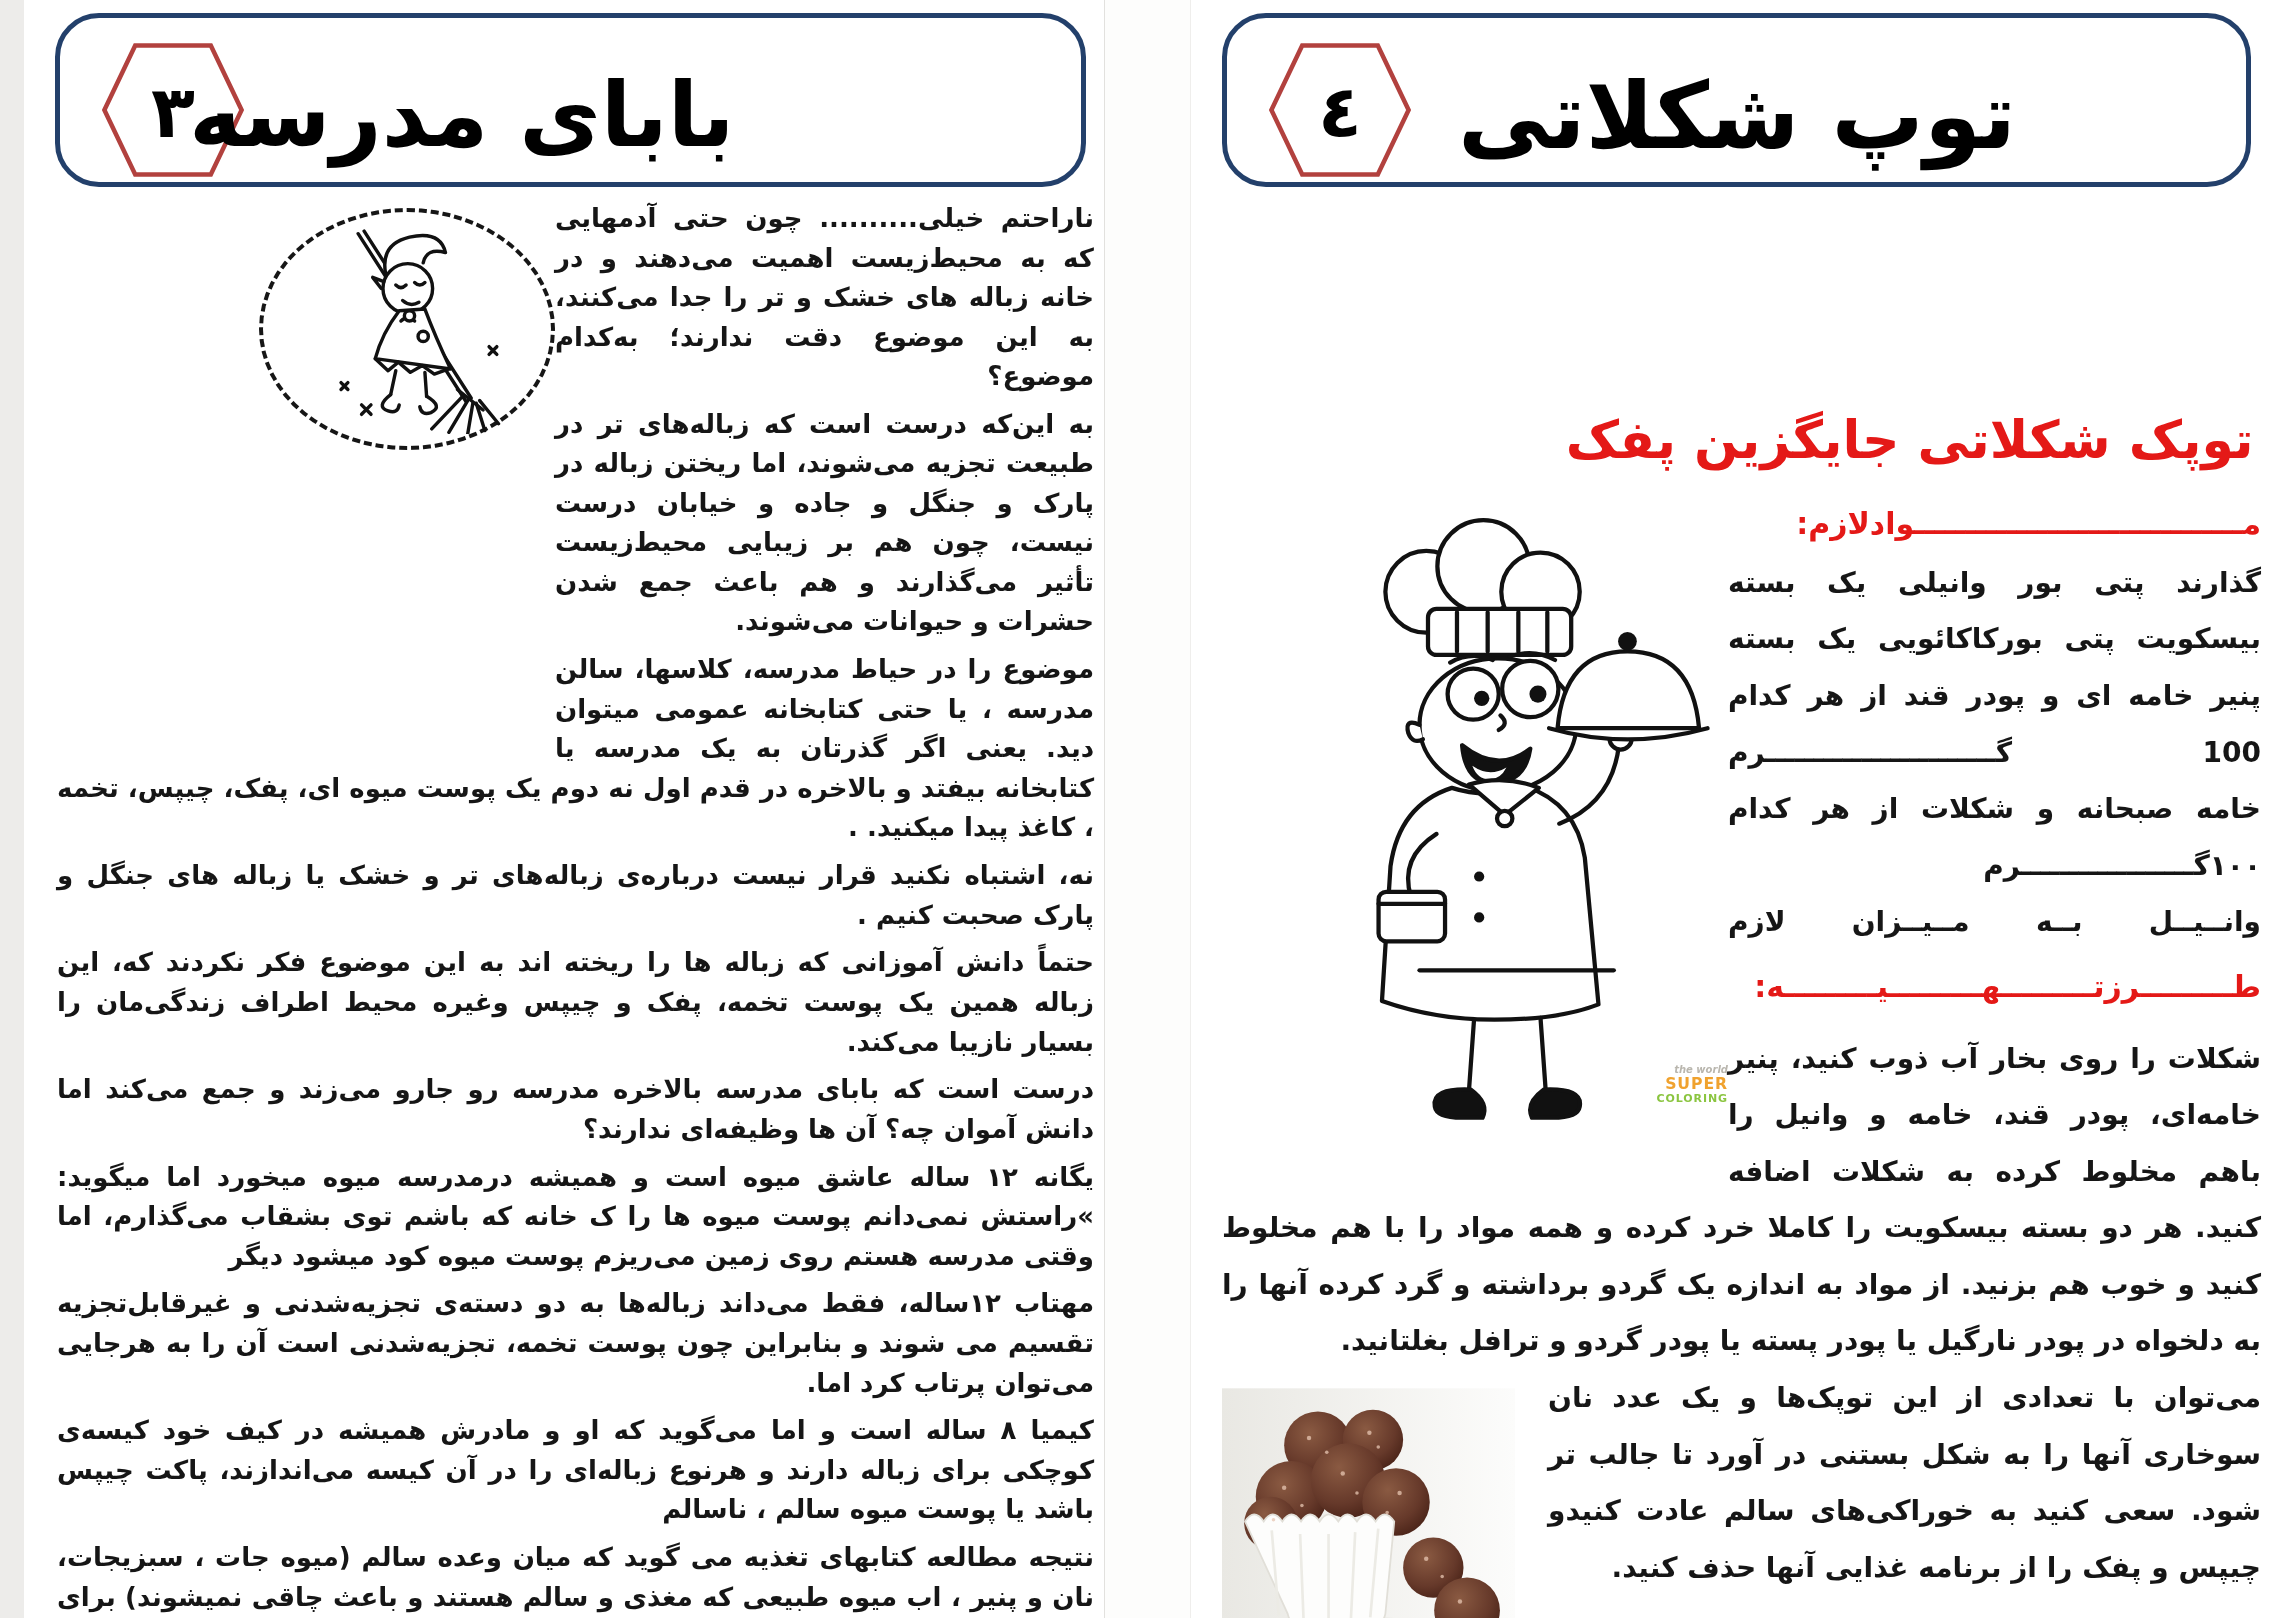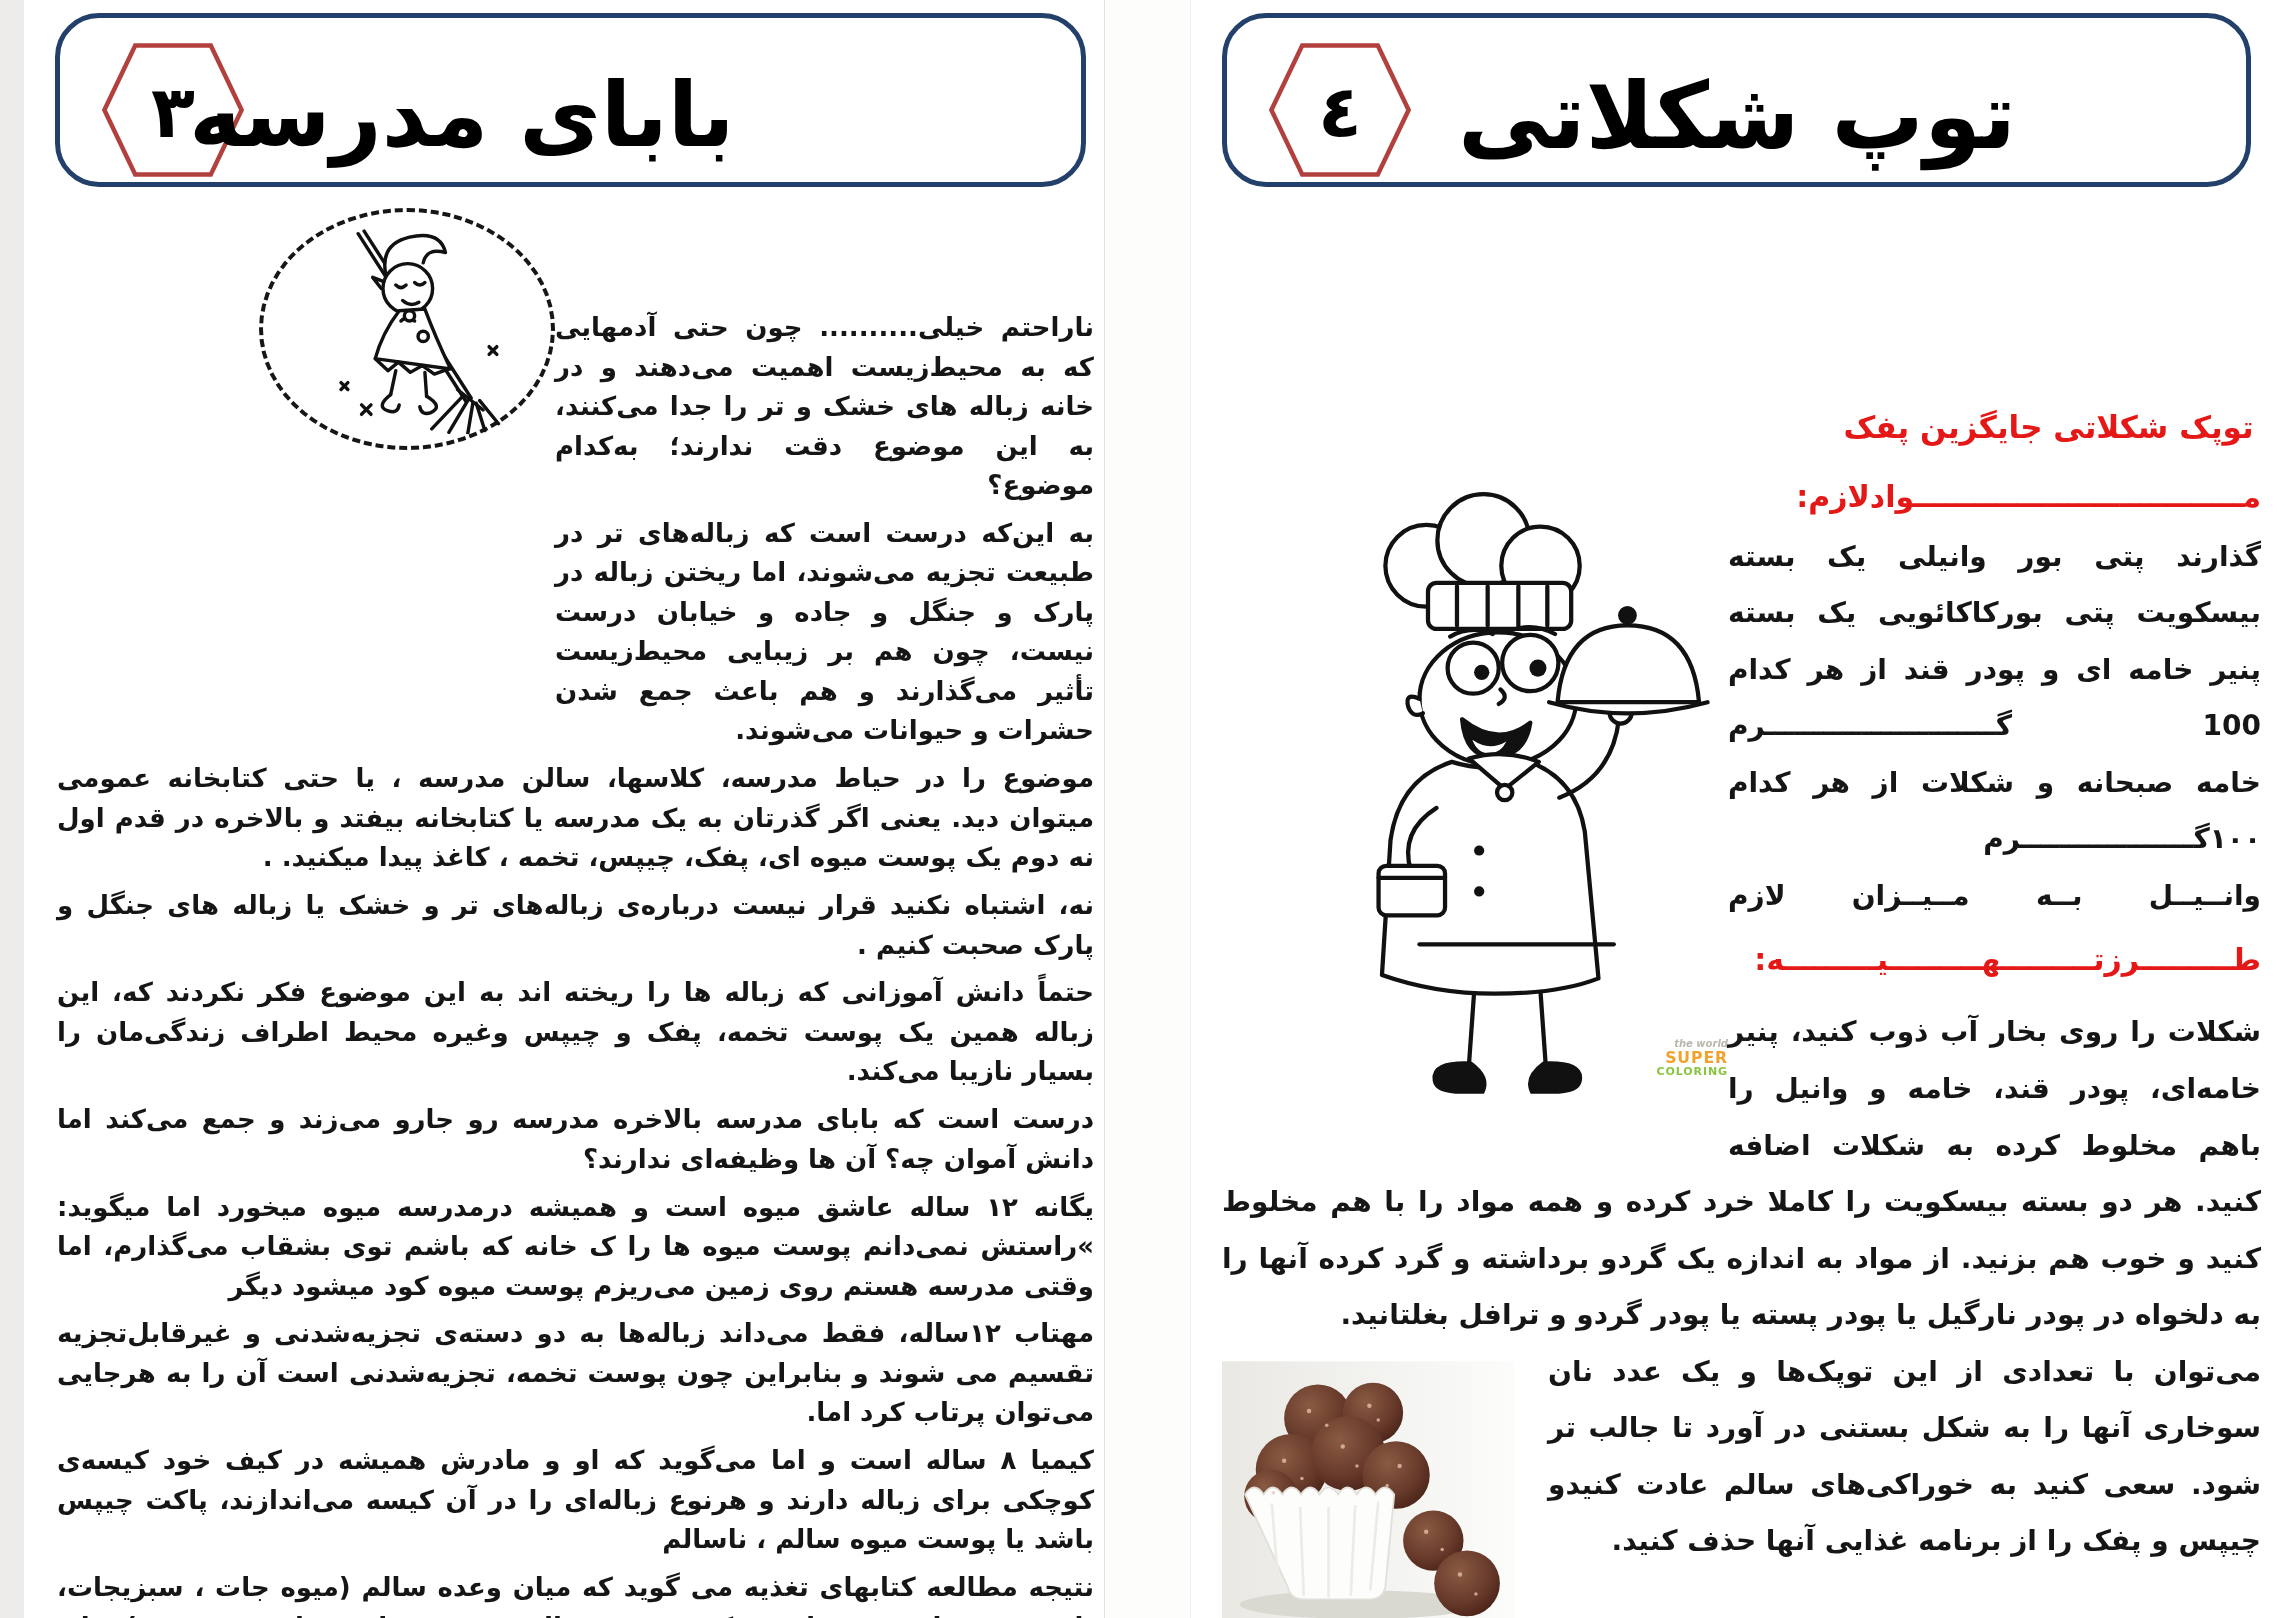--- a/index.html
+++ b/index.html
@@ -23,29 +23,29 @@
   .hexnum{position:absolute;inset:0;display:flex;align-items:center;justify-content:center;
     font-size:72px;font-weight:bold;color:#000;padding-top:3.7px}
   .ptitle{position:absolute;top:44px;font-weight:bold;color:#000;text-align:left;line-height:1.2;direction:rtl;white-space:nowrap}
   #pageL .ptitle{left:129px;right:305px;font-size:89px}
   #pageR .ptitle{left:231px;right:212px;font-size:92px}
 
   
   .content{position:absolute;direction:rtl;color:var(--ink);font-weight:bold;text-align:justify}
   #contentL{left:33px;top:199px;width:1037px;font-size:26px;line-height:1.52}
   #contentL p{margin:0 0 8.3px}
-  #contentL p.first{margin-top:109px}
+  #contentL p.first{}
 
   .elf-wrap{float:left;width:498px;height:546px;position:relative}
   .elf-circle{width:288px;height:234px;margin:9.2px 0 0 35px;border:4.6px dashed #161616;border-radius:50%;position:relative;background:#fff}
   .elf-circle svg{position:absolute;inset:7.4px;width:269px;height:214px}
 
   #contentR{left:31px;top:404px;width:1039px;font-size:28px;line-height:2.02}
   #contentR p{margin:0}
-  .subtitle{font-size:31px;line-height:1.25;color:var(--accent);text-align:right;font-weight:bold;margin:3.7px 7.4px 28px 0 !important}
+  .subtitle{font-size:52px;line-height:1.25;color:var(--accent);text-align:right;font-weight:bold;margin:3.7px 7.4px 28px 0 !important}
   .red-head{color:var(--accent);font-size:30px;line-height:1.5;text-align:right;white-space:nowrap;margin:13px 0 9.2px !important}
   .ing{text-align:justify;text-align-last:justify}
   .method1{margin-top:22px !important}
 
   .chef-wrap{float:left;width:506px;height:694px;position:relative}
   .chef-wrap svg.chef{width:473px;height:635px;margin:9.2px 0 0 5.5px}
   .watermark{position:absolute;right:0;bottom:90px;text-align:right;line-height:1.1;direction:ltr;width:83px}
   .wm1{display:block;font-size:10px;color:#b9b6ae;font-style:italic}
   .wm2{display:block;font-size:15.7px;font-weight:bold;color:#f0a22e;letter-spacing:0.9px}
   .wm3{display:block;font-size:11px;font-weight:bold;color:#8bc540;letter-spacing:0.9px}

